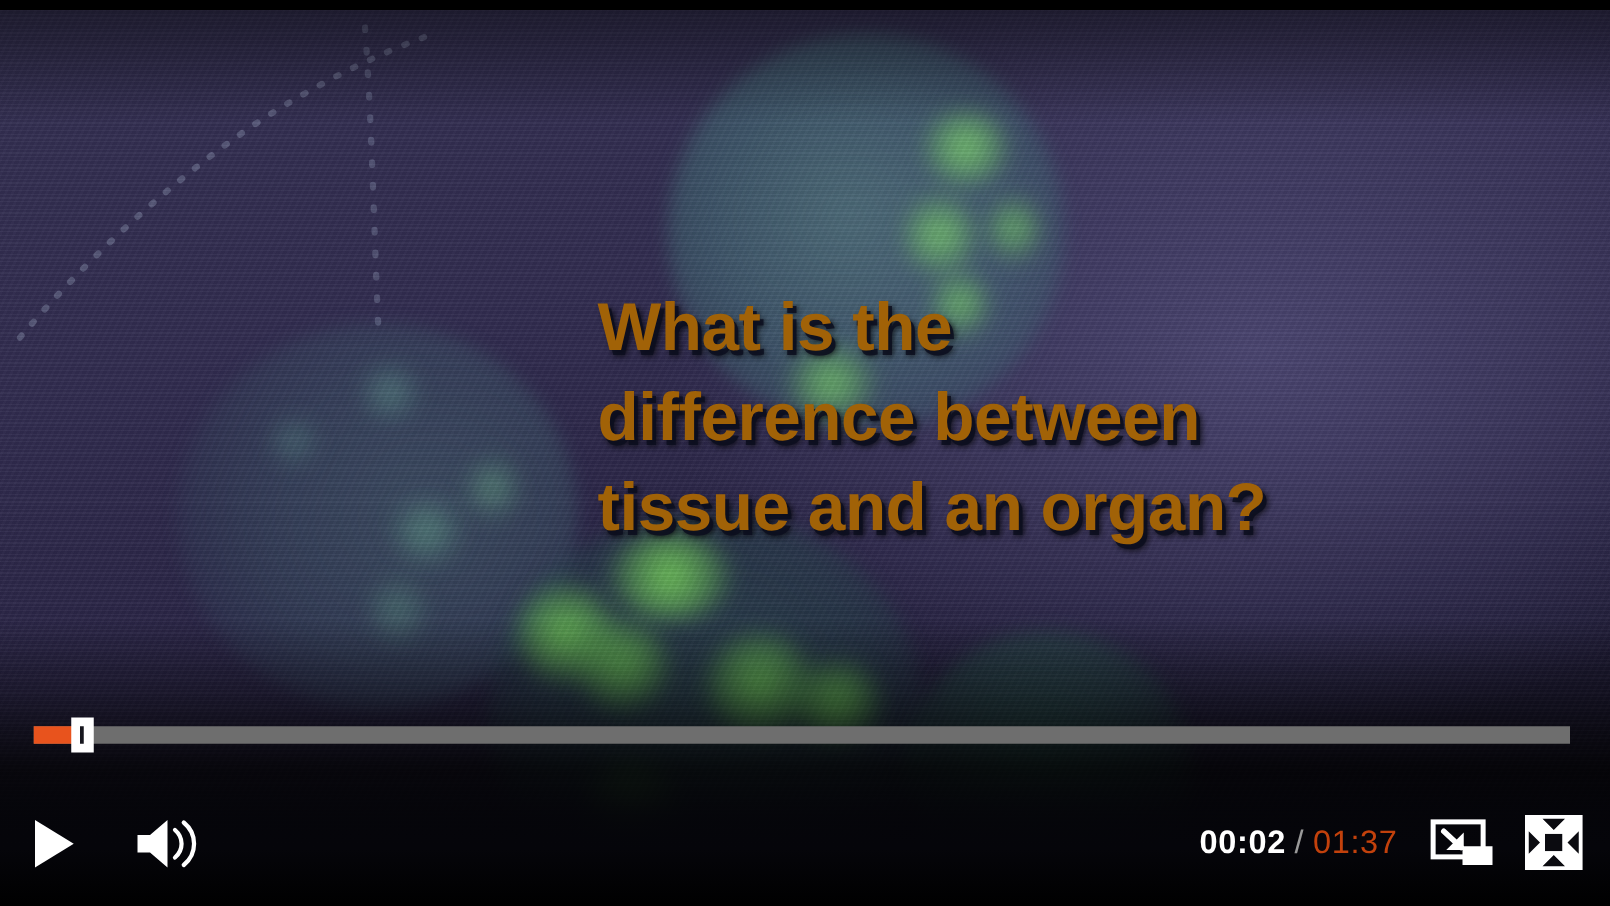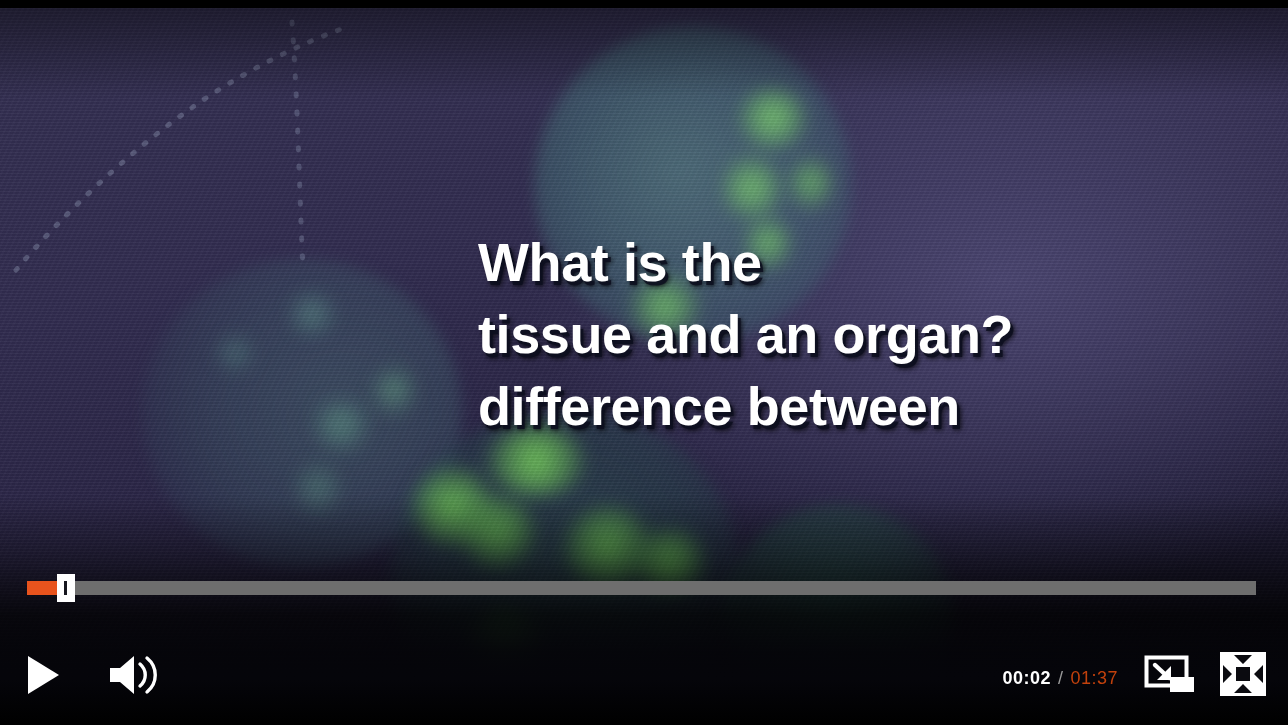--- a/index.html
+++ b/index.html
@@ -150,21 +150,21 @@
   .top-shade {
     position:absolute; left:0; right:0; top:0; height:90px;
     background:linear-gradient(to bottom, rgba(0,0,0,0.42) 0%, rgba(0,0,0,0) 100%);
     z-index:5; pointer-events:none;
   }
 
   
   .caption {
     position:absolute; left:478px; top:226px; width:700px;
     z-index:7;
-    color:#ffffff;
+    color:#a16207;
     font-size:54px;
     font-weight:bold;
     line-height:72px;
     letter-spacing:-0.4px;
     text-shadow:
       3px 4px 0 rgba(12,14,30,0.85),
       4px 5px 5px rgba(0,0,0,0.75);
   }
   .caption-line { display:block; white-space:nowrap; }
 
@@ -201,21 +201,21 @@
     display:flex; align-items:center;
   }
   .ctl {
     display:flex; align-items:center; justify-content:center;
     cursor:pointer;
     background:none; border:none;
   }
   .btn-play  { position:absolute; left:20px;  bottom:26px; width:46px; height:48px; }
   .btn-vol   { position:absolute; left:104px; bottom:26px; width:60px; height:48px; }
   .time      { position:absolute; right:170px; bottom:36px;
-               font-size:18px; letter-spacing:0.5px; white-space:nowrap;
+               font-size:26px; letter-spacing:0.5px; white-space:nowrap;
                display:flex; align-items:flex-end; gap:7px; }
   .time-cur  { color:#ffffff; font-weight:bold; }
   .time-sep  { color:#9a9a9a; }
   .time-dur  { color:#c2410c; }
   .btn-pip   { position:absolute; right:90px; bottom:28px; width:56px; height:46px; }
   .btn-fs    { position:absolute; right:20px; bottom:28px; width:50px; height:46px; }
 </style>
 </head>
 <body>
 
@@ -254,22 +254,22 @@
     </svg>
 
     <div class="scanlines"></div>
     <div class="grain"></div>
     <div class="top-shade"></div>
     <div class="bottom-shade"></div>
   </div>
 
   <div class="caption">
     <span class="caption-line">What is the</span>
+    <span class="caption-line">difference between</span>
     <span class="caption-line">tissue and an organ?</span>
-    <span class="caption-line">difference between</span>
   </div>
 
   <div class="progress-wrap">
     <div class="progress-track"></div>
     <div class="progress-played" id="played" style="width: 2.6%;"></div>
     <div class="progress-handle" id="handle" style="left: calc(2.6% - 2px);"></div>
   </div>
 
   <div class="controls">
 

